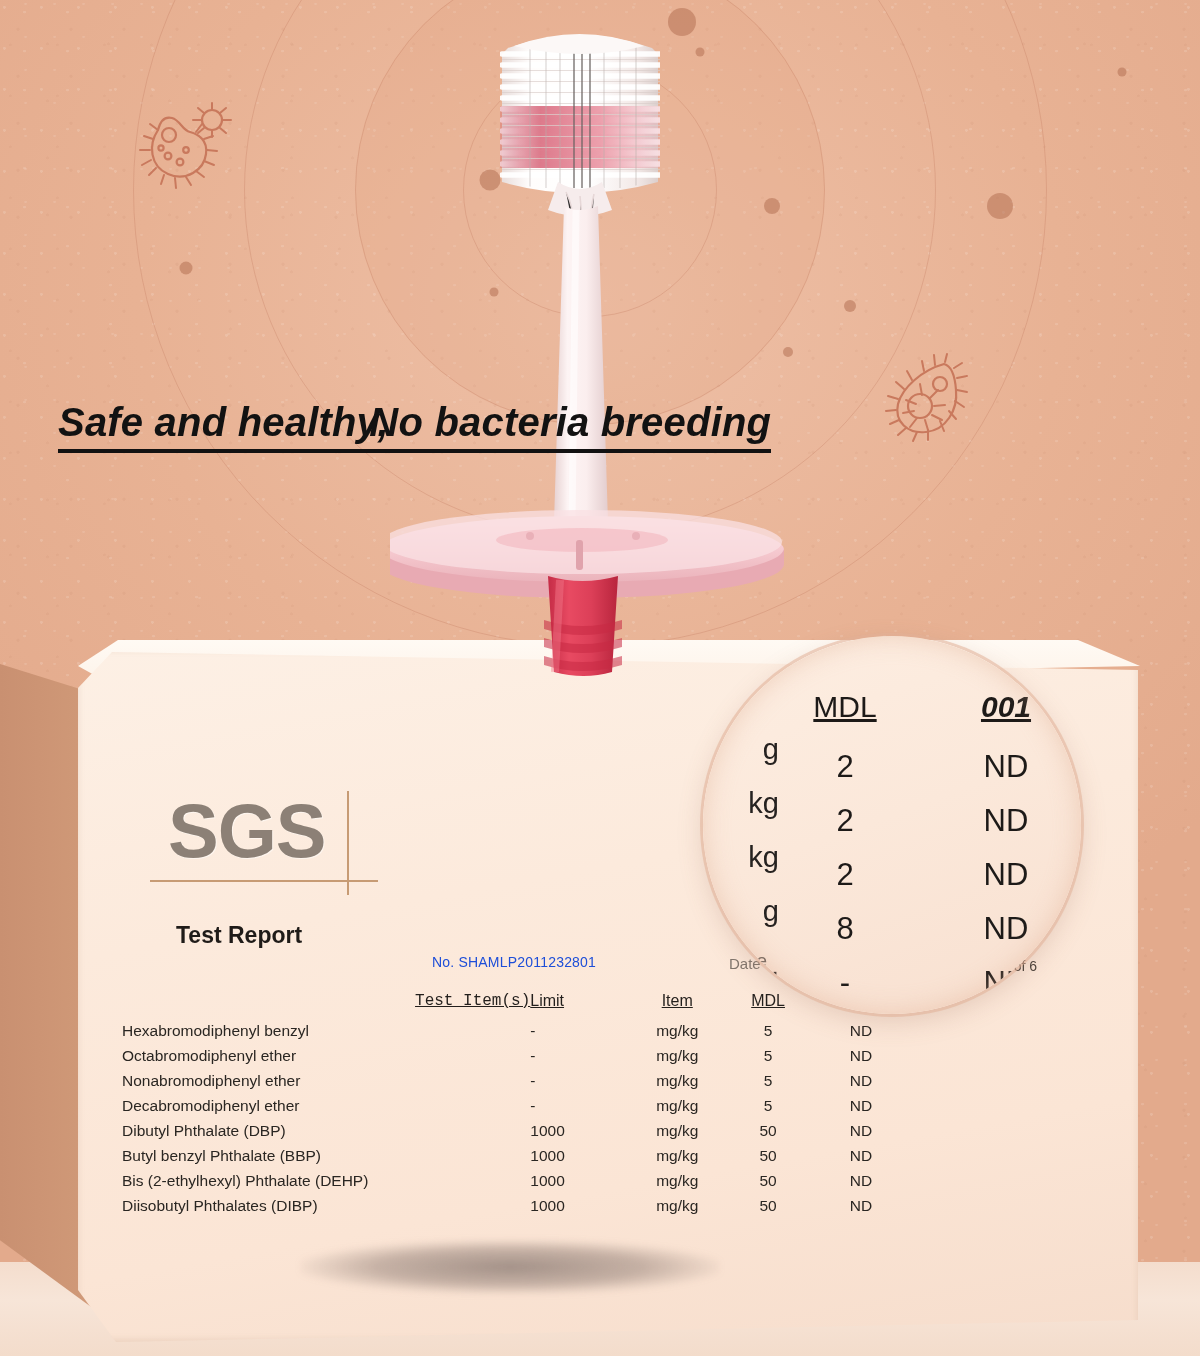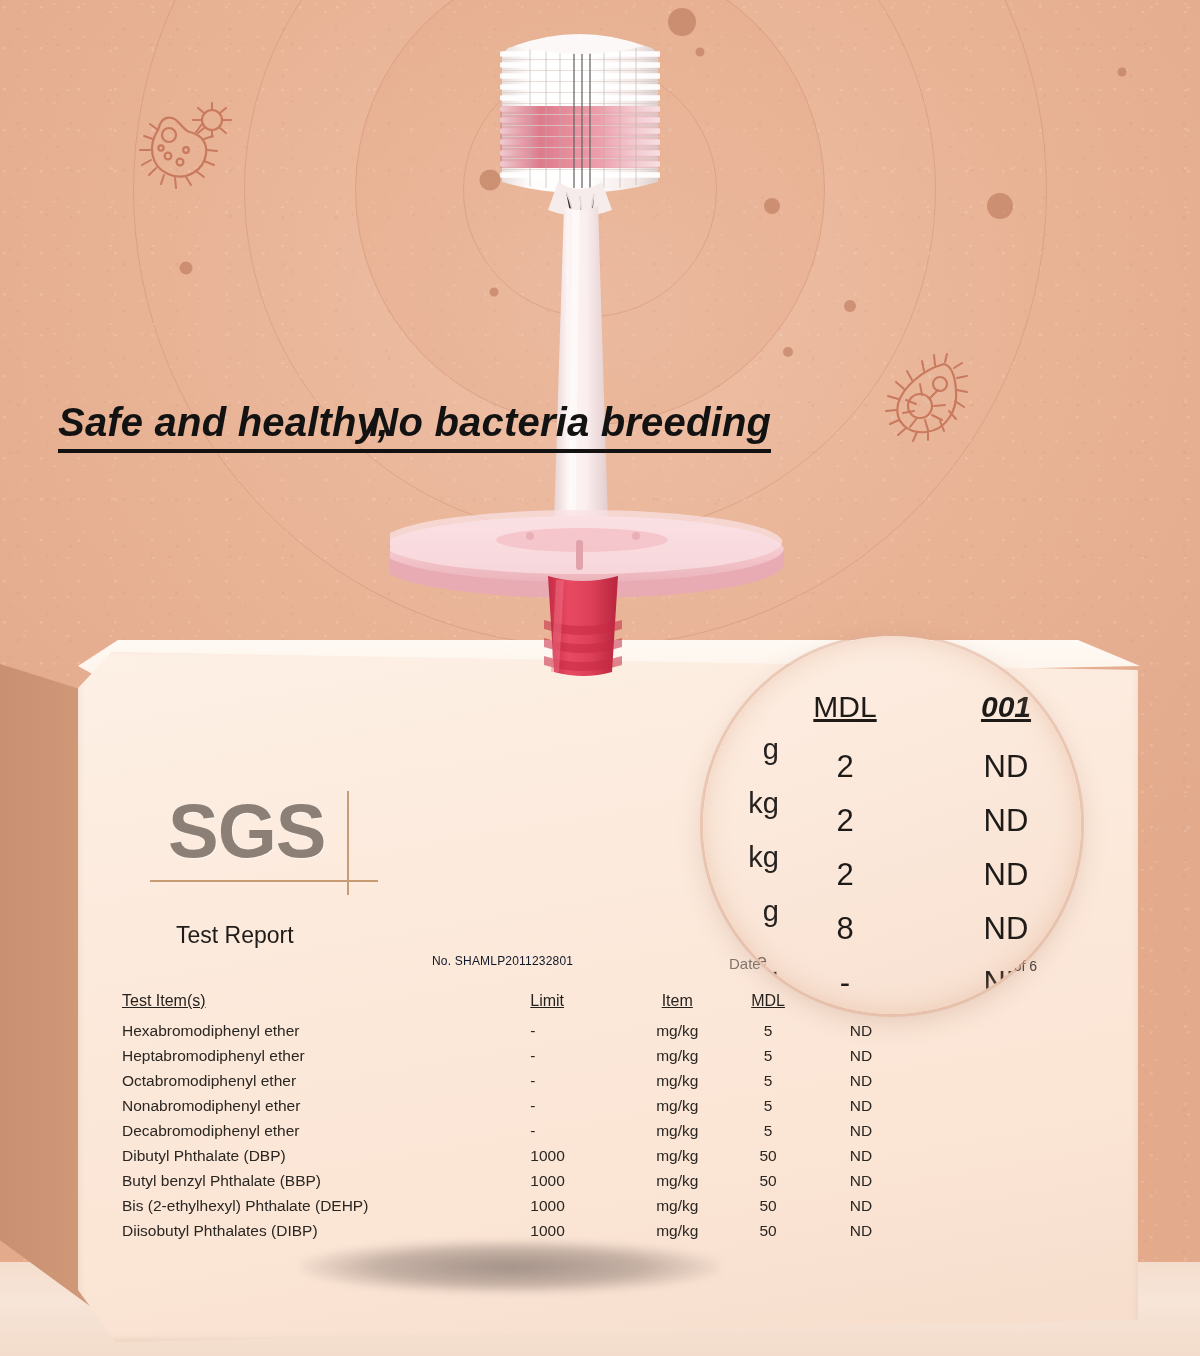--- a/index.html
+++ b/index.html
@@ -157,28 +157,28 @@
   }
   .sgs-vline {
     position: absolute;
     left: 347px; top: 791px; width: 1.5px; height: 104px;
     background: #c79b74;
   }
   .test-report {
     position: absolute;
     left: 176px; top: 922px;
     font-size: 23px;
-    font-weight: normal;
+    font-weight: bold;
     color: #1f1b18;
   }
   .report-no {
     position: absolute;
     left: 432px; top: 954px;
-    font-size: 12px;
-    color: #0f172a;
+    font-size: 14px;
+    color: #1d4ed8;
     letter-spacing: .2px;
   }
   .report-date {
     position: absolute;
     left: 729px; top: 955px;
     font-size: 15px;
     color: #6c635b;
     opacity: .85;
   }
   .report-page {
@@ -203,21 +203,21 @@
     padding: 0 0 8px 0;
     font-size: 16px;
     color: #231f1c;
   }
   .rtable td { padding: 3.5px 0; }
   .rtable .c-item  { text-align: left;  width: 400px; }
   .rtable .c-limit { text-align: left; width: 96px; }
   .rtable .c-unit  { text-align: center; width: 96px; }
   .rtable .c-mdl   { text-align: center; width: 82px; }
   .rtable .c-res   { text-align: center; width: 100px; }
-  .rtable thead .c-item { text-align: left; }
+  .rtable thead .c-item { text-align: right; font-family: Liberation Mono, monospace; }
 
   .hdr-001 { font-style: italic; opacity: .55; }
 
   
   .mag {
     position: absolute;
     left: 703px; top: 636px;
     width: 378px; height: 378px;
     border-radius: 50%;
     background: linear-gradient(160deg, #fdeee2 0%, #fbe8da 48%, #f8e0d0 100%);
@@ -471,28 +471,21 @@
         <tr>
           <th class="c-item">Test Item(s)</th>
           <th class="c-limit">Limit</th>
           <th class="c-unit">Item</th>
           <th class="c-mdl">MDL</th>
           <th class="c-res hdr-001">001</th>
         </tr>
       </thead>
       <tbody id="table-body">
           <tr>
-            <td class="c-item">Hexabromodiphenyl ether</td>
-            <td class="c-limit">-</td>
-            <td class="c-unit">mg/kg</td>
-            <td class="c-mdl">5</td>
-            <td class="c-res">ND</td>
-          </tr>
-          <tr>
-            <td class="c-item">Heptabromodiphenyl ether</td>
+            <td class="c-item">Hexabromodiphenyl benzyl</td>
             <td class="c-limit">-</td>
             <td class="c-unit">mg/kg</td>
             <td class="c-mdl">5</td>
             <td class="c-res">ND</td>
           </tr>
           <tr>
             <td class="c-item">Octabromodiphenyl ether</td>
             <td class="c-limit">-</td>
             <td class="c-unit">mg/kg</td>
             <td class="c-mdl">5</td>

